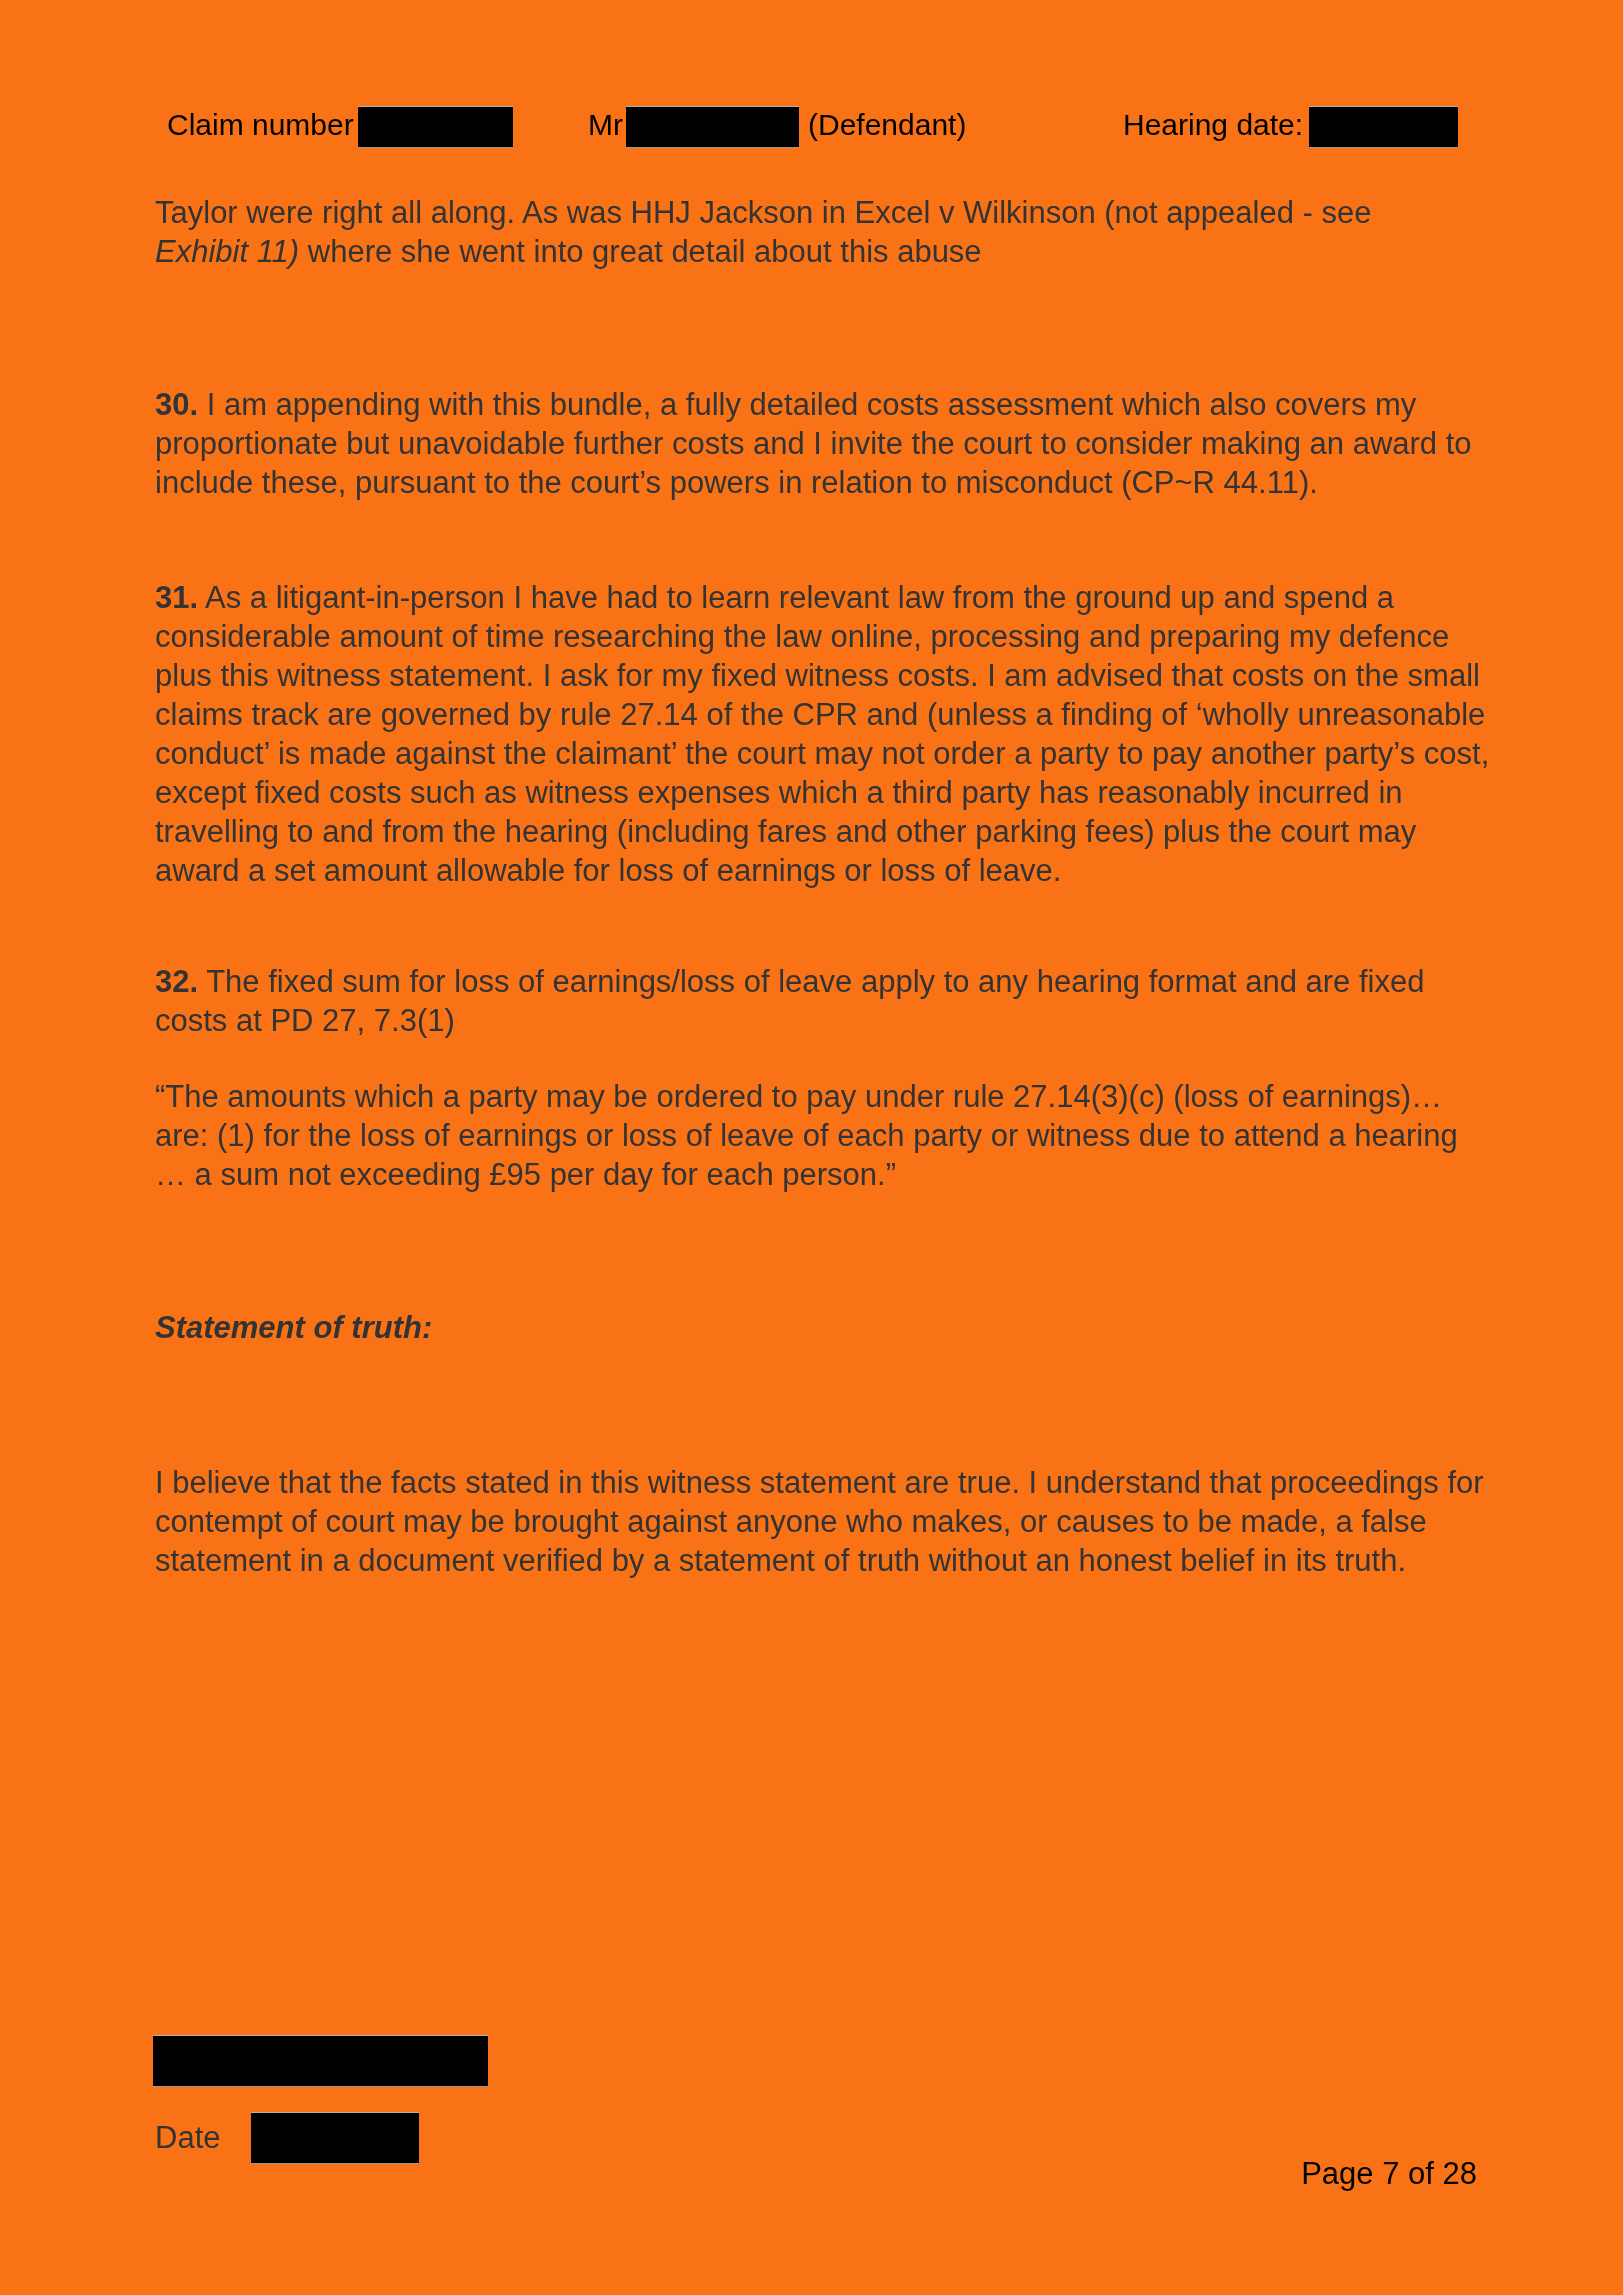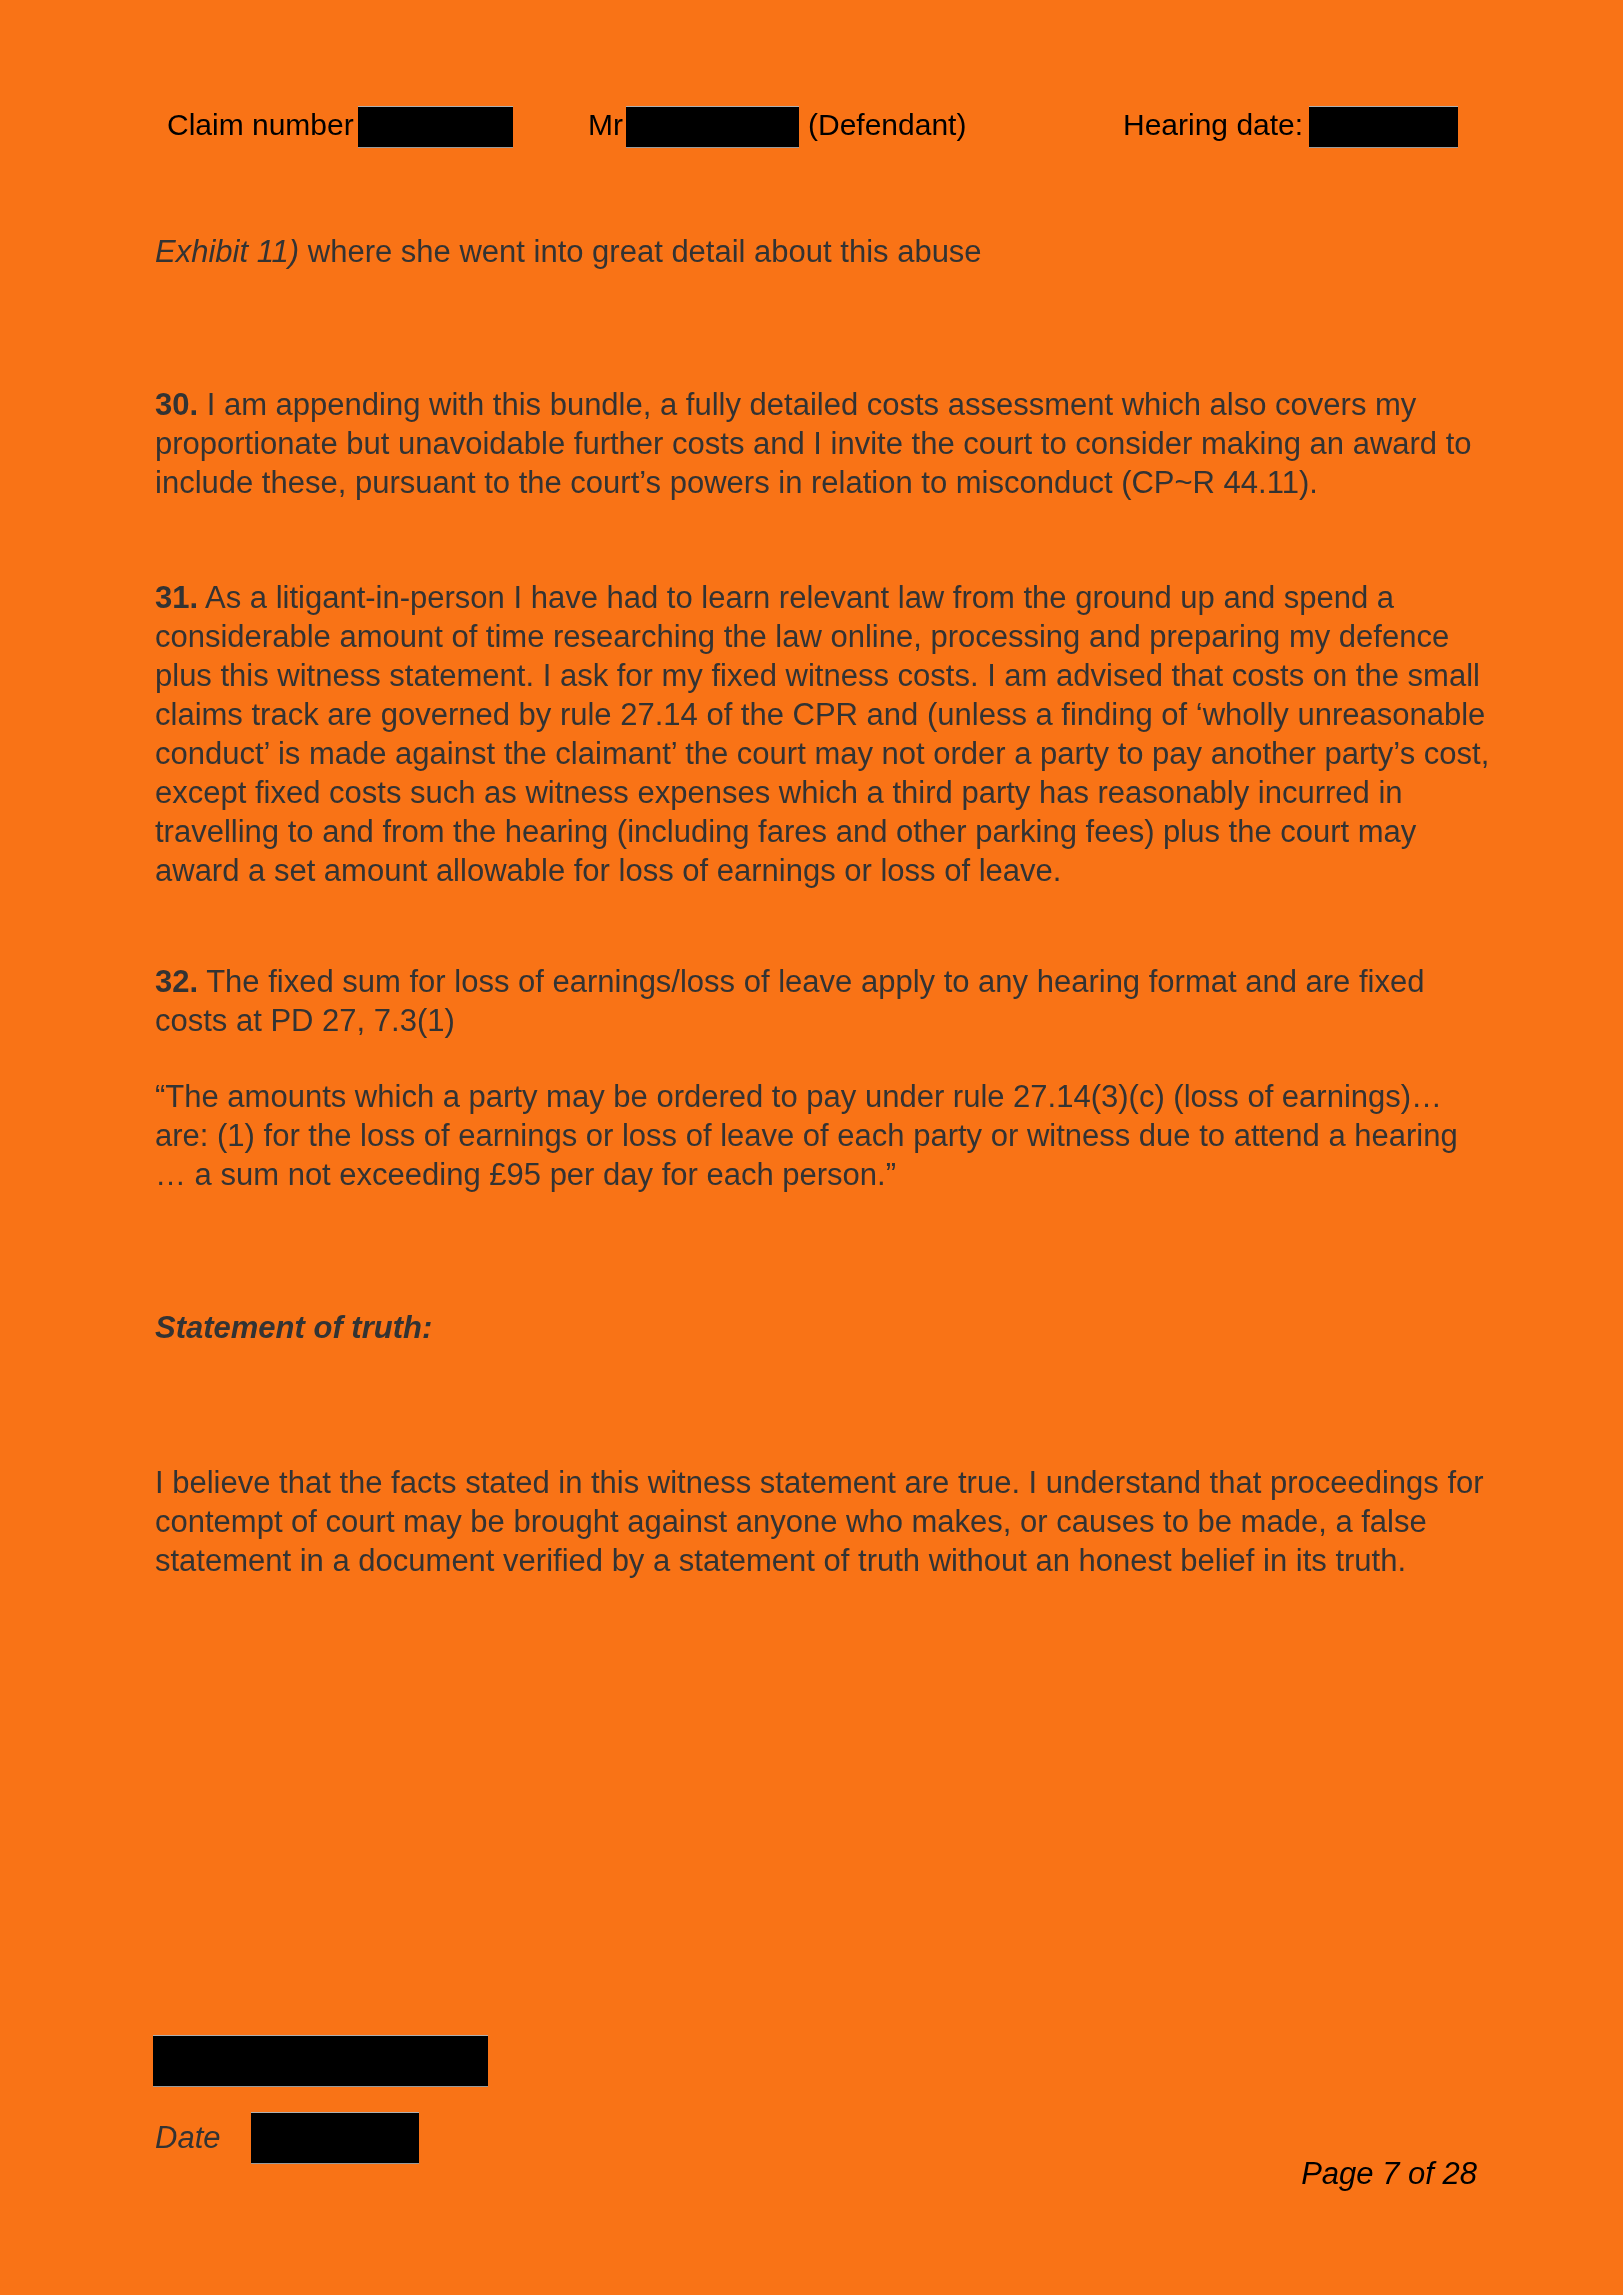--- a/index.html
+++ b/index.html
@@ -9,39 +9,39 @@
   .hdr { position: absolute; top: 104px; height: 42px; font-size: 30px; color: #000;
          line-height: 42px; white-space: nowrap; }
   .redact { display: inline-block; background: #000; vertical-align: middle;
             border-bottom: 1.5px solid #9a9a9a; border-top: 1.5px solid #b0b0b0; box-sizing: border-box; }
   .body-text { position: absolute; left: 155px; width: 1339px; font-size: 31px; line-height: 39px;
                color: #333333; }
   .body-text p { margin: 0; }
   .num { font-weight: bold; color: #333333; }
   em { font-style: italic; }
   .sot { font-weight: bold; font-style: italic; }
-  .abs { position: absolute; font-style: italic; }
+  .abs { position: absolute; }
 </style>
 </head>
 <body>
 
 <div class="page">
 
   <div class="hdr" style="left:167px;">
     <span>Claim number</span><span class="redact" style="width:155px;height:42px;margin-left:4.5px;"></span>
   </div>
   <div class="hdr" style="left:588px;">
     <span>Mr</span><span class="redact" style="width:173px;height:42px;margin-left:3px;margin-right:9px;"></span><span>(Defendant)</span>
   </div>
   <div class="hdr" style="left:1123px;">
     <span>Hearing date:</span><span class="redact" style="width:149px;height:42px;margin-left:6px;"></span>
   </div>
 
   <div class="body-text" style="top:193px;">
-    <p><br><em>Exhibit 11)</em><span> where she went into great detail about this abuse</span></p>
+    <p><span>Taylor were right all along. As was HHJ Jackson in Excel v Wilkinson (not appealed - see</span><br><em>Exhibit 11)</em><span> where she went into great detail about this abuse</span></p>
   </div>
 
   <div class="body-text" style="top:385px;">
     <p><span class="num">30.</span><span> I am appending with this bundle, a fully detailed costs assessment which also covers my proportionate but unavoidable further costs and I invite the court to consider making an award to include these, pursuant to the court’s powers in relation to misconduct (CP~R 44.11).</span></p>
   </div>
 
   <div class="body-text" style="top:578px;">
     <p><span class="num">31.</span><span> As a litigant-in-person I have had to learn relevant law from the ground up and spend a considerable amount of time researching the law online, processing and preparing my defence plus this witness statement. I ask for my fixed witness costs. I am advised that costs on the small claims track are governed by rule 27.14 of the CPR and (unless a finding of ‘wholly unreasonable conduct’ is made against the claimant’ the court may not order a party to pay another party’s cost, except fixed costs such as witness expenses which a third party has reasonably incurred in travelling to and from the hearing (including fares and other parking fees) plus the court may award a set amount allowable for loss of earnings or loss of leave.</span></p>
   </div>
 

